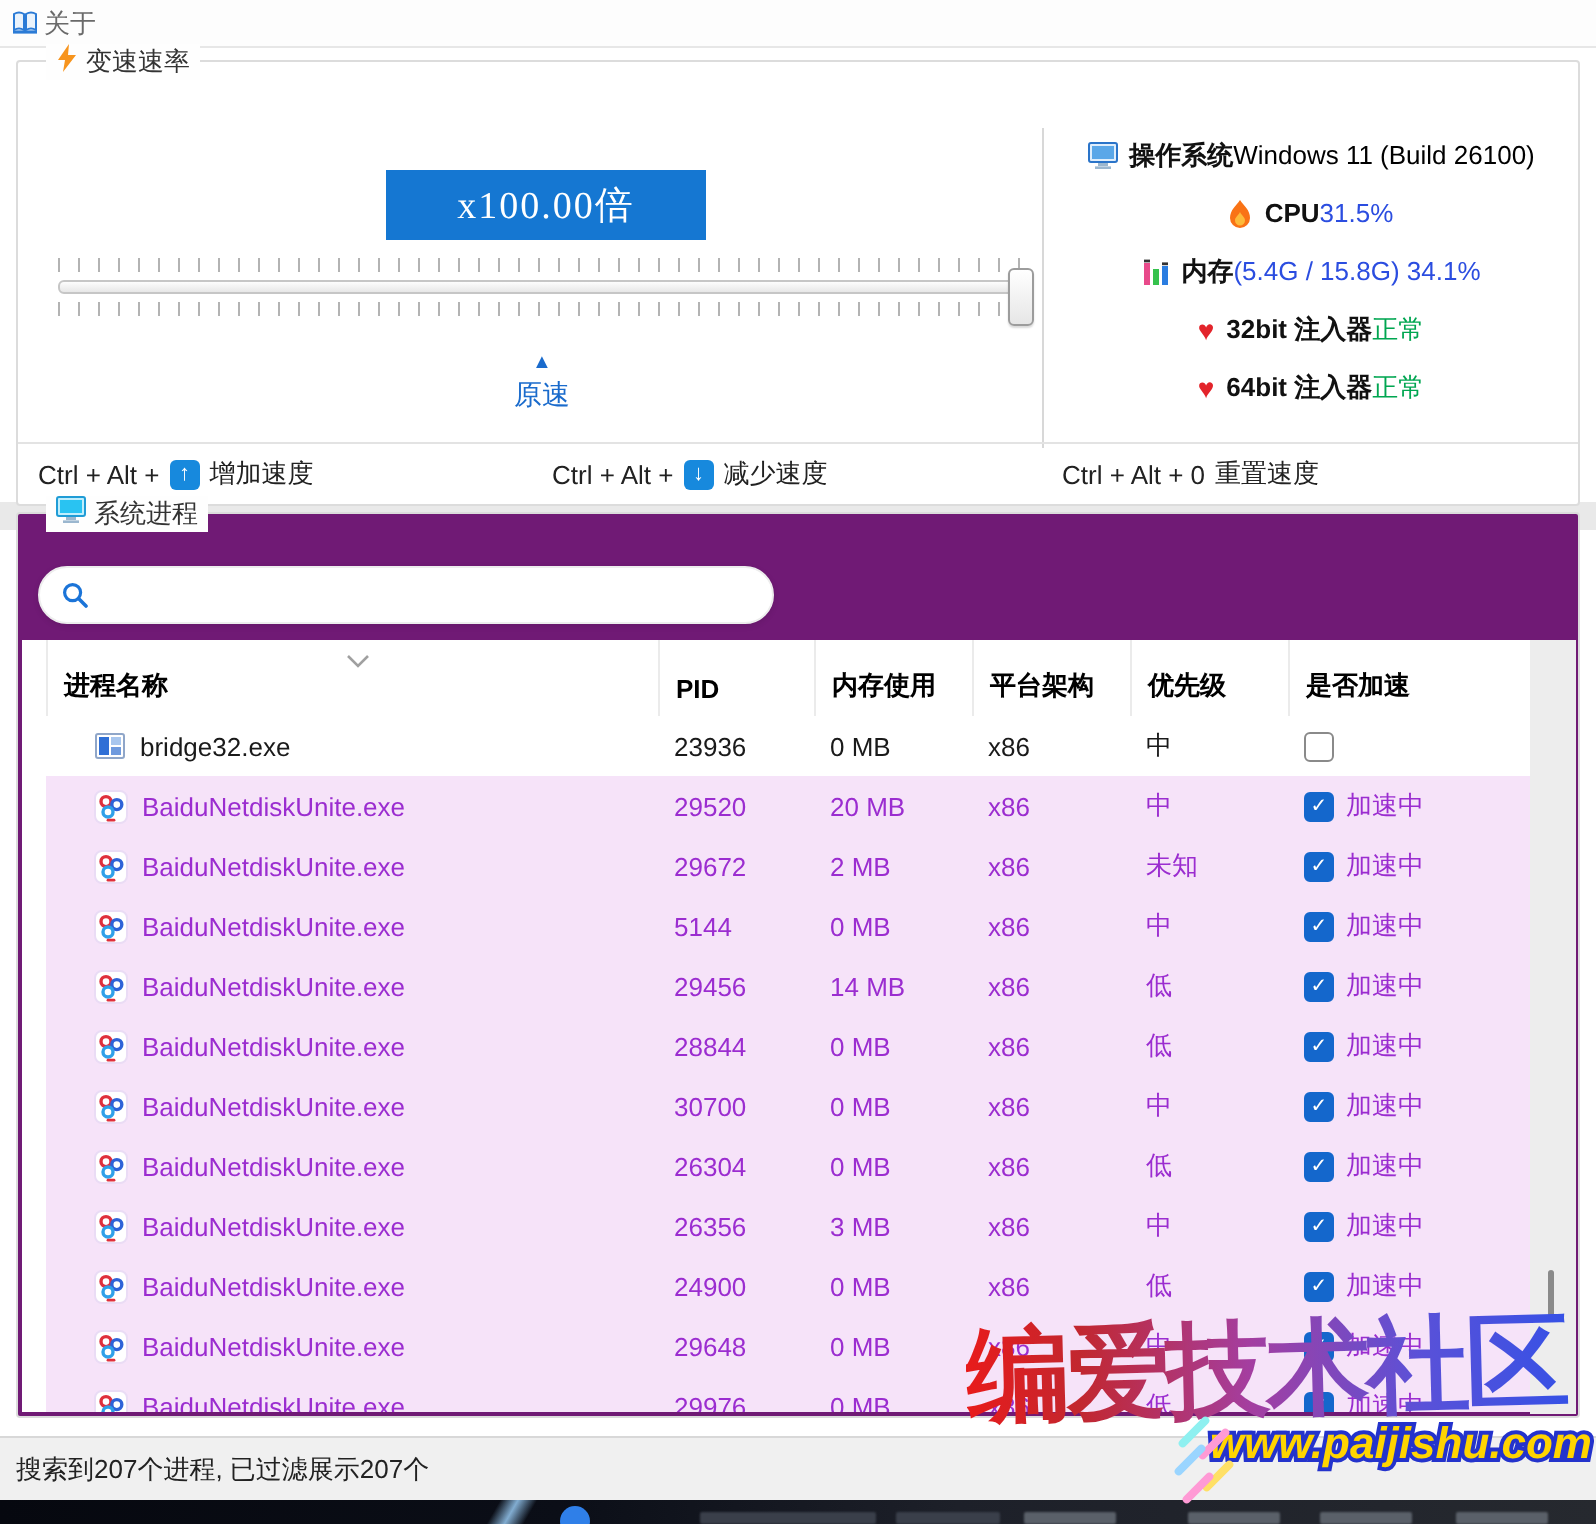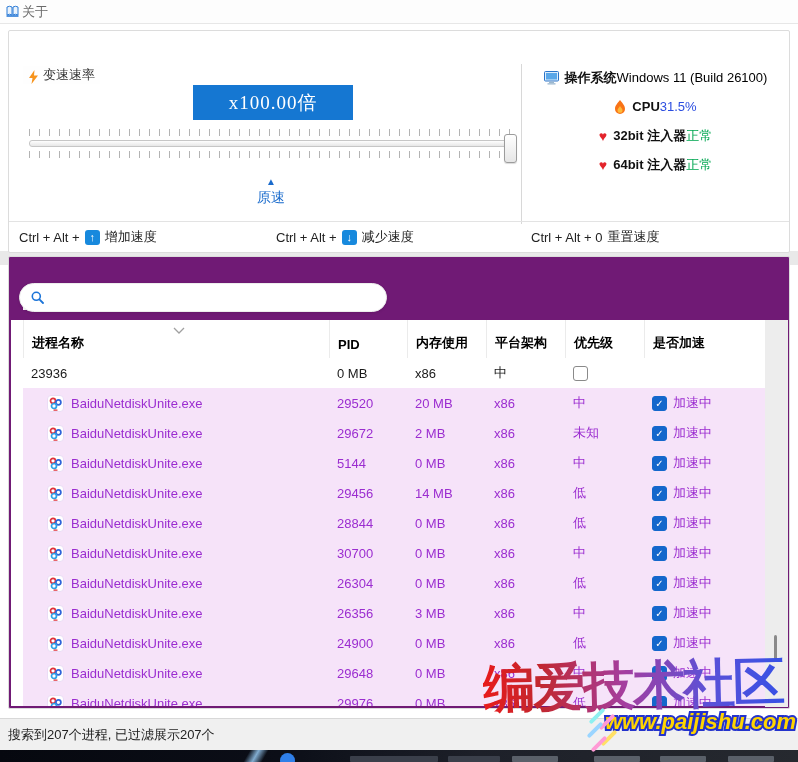--- a/index.html
+++ b/index.html
@@ -6,21 +6,21 @@
   .page{position:relative;width:798px;height:762px;overflow:hidden;background:#fff;
         font-family:"Liberation Sans","DejaVu Sans",sans-serif;font-size:13px;color:#222;}
   
   .titlebar{position:absolute;left:0;top:0;width:798px;height:23px;background:#fdfdfd;
             border-bottom:1px solid #e7e7e7;display:flex;align-items:center;}
   .about-item{display:flex;align-items:center;gap:3px;padding:0 6px;height:100%;cursor:default;}
   .about-item span.txt{color:#6a6a6a;}
   
   .groupbox{position:absolute;border:1px solid #dcdcdc;border-radius:2px;background:#fff;}
   .legend{position:absolute;top:-9px;left:14px;background:#fefefe;padding:0 5px;display:flex;
-          align-items:flex-end;gap:4px;color:#333;font-size:13px;margin-top:44px;}
+          align-items:flex-start;gap:4px;color:#333;font-size:13px;}
   #speed-group{left:8px;top:30px;width:780px;height:221px;}
   #process-group{left:8px;top:256px;width:780px;height:451px;background:#701a75;}
   .gap-band{position:absolute;left:0;top:251px;width:798px;height:14px;background:#e9e9e9;}
   
   .speed-btn{position:absolute;left:184px;top:54px;width:160px;height:35px;background:var(--accent-blue);
              color:#fff;display:flex;align-items:center;justify-content:center;
              font-family:"Liberation Serif","DejaVu Serif",serif;font-size:19px;letter-spacing:1px;cursor:pointer;}
   .slider{position:absolute;left:20px;top:98px;width:486px;height:36px;}
   .ticks{height:7px;width:100%;background:repeating-linear-gradient(to right,#b3b3b3 0 1px,transparent 1px 10px);}
   .groove{height:5px;margin:4px 0;border:1px solid #c6c6c6;border-radius:3px;
@@ -159,20 +159,35 @@
       <span class="ico icon-slot">
               <svg width="12" height="14" viewBox="0 0 12 14">
                 <path d="M6 0 C8 3 11 5 11 9 A5 5 0 0 1 1 9 C1 5 4 3 6 0 Z" fill="#f97316"></path>
                 <path d="M6 6 C7 8 8.5 8.6 8.5 10.2 A2.5 2.6 0 0 1 3.5 10.2 C3.5 8.6 5 8 6 6 Z" fill="#fdba3a"></path>
               </svg>
             </span>
       <span>CPU</span>
     </span>
     <span class="info-value">31.5%</span>
   </div>
+        <div class="info-row val-blue">
+    <span class="info-label">
+      <span class="ico icon-slot">
+              <svg width="14" height="14" viewBox="0 0 14 14">
+                <rect x="1" y="2.5" width="3" height="11" fill="#e84a8a"></rect>
+                <rect x="5.5" y="5.5" width="3" height="8" fill="#35c24d"></rect>
+                <rect x="10" y="4" width="3" height="9.5" fill="#2a7de1"></rect>
+                <rect x="1" y="0.8" width="3" height="1.4" fill="#333"></rect>
+                <rect x="10" y="2.2" width="3" height="1.4" fill="#333"></rect>
+              </svg>
+            </span>
+      <span>内存</span>
+    </span>
+    <span class="info-value">(5.4G / 15.8G) 34.1%</span>
+  </div>
         <div class="info-row val-green">
     <span class="info-label">
       <span class="ico icon-slot">
               <span class="heart">♥</span>
             </span>
       <span>32bit 注入器</span>
     </span>
     <span class="info-value">正常</span>
   </div>
         <div class="info-row val-green">
@@ -236,20 +251,31 @@
         </span>
         <div class="th">进程名称</div>
         <div class="th">PID</div>
         <div class="th">内存使用</div>
         <div class="th">平台架构</div>
         <div class="th">优先级</div>
         <div class="th">是否加速</div>
       </div>
       <div class="tbody">
           <div class="trow plain">
+    <div class="cell-name">
+      <span class="ico icon-slot">
+                <svg width="16" height="16" viewBox="0 0 16 16">
+                  <rect x="1" y="2" width="14" height="12" rx="1" fill="#fff" stroke="#8fa6c9"></rect>
+                  <rect x="2.5" y="3.5" width="5" height="9" fill="#2f6fd6"></rect>
+                  <rect x="8.5" y="3.5" width="5" height="4" fill="#a8c6ee"></rect>
+                  <rect x="8.5" y="8.5" width="5" height="4" fill="#6f9ade"></rect>
+                </svg>
+              </span>
+      <span>bridge32.exe</span>
+    </div>
     <div>23936</div>
     <div>0 MB</div>
     <div>x86</div>
     <div>中</div>
     <div class="cell-accel">
       <span class="cb"></span>
       <span class="accel-label"></span>
     </div>
   </div>
           <div class="trow highlight">

